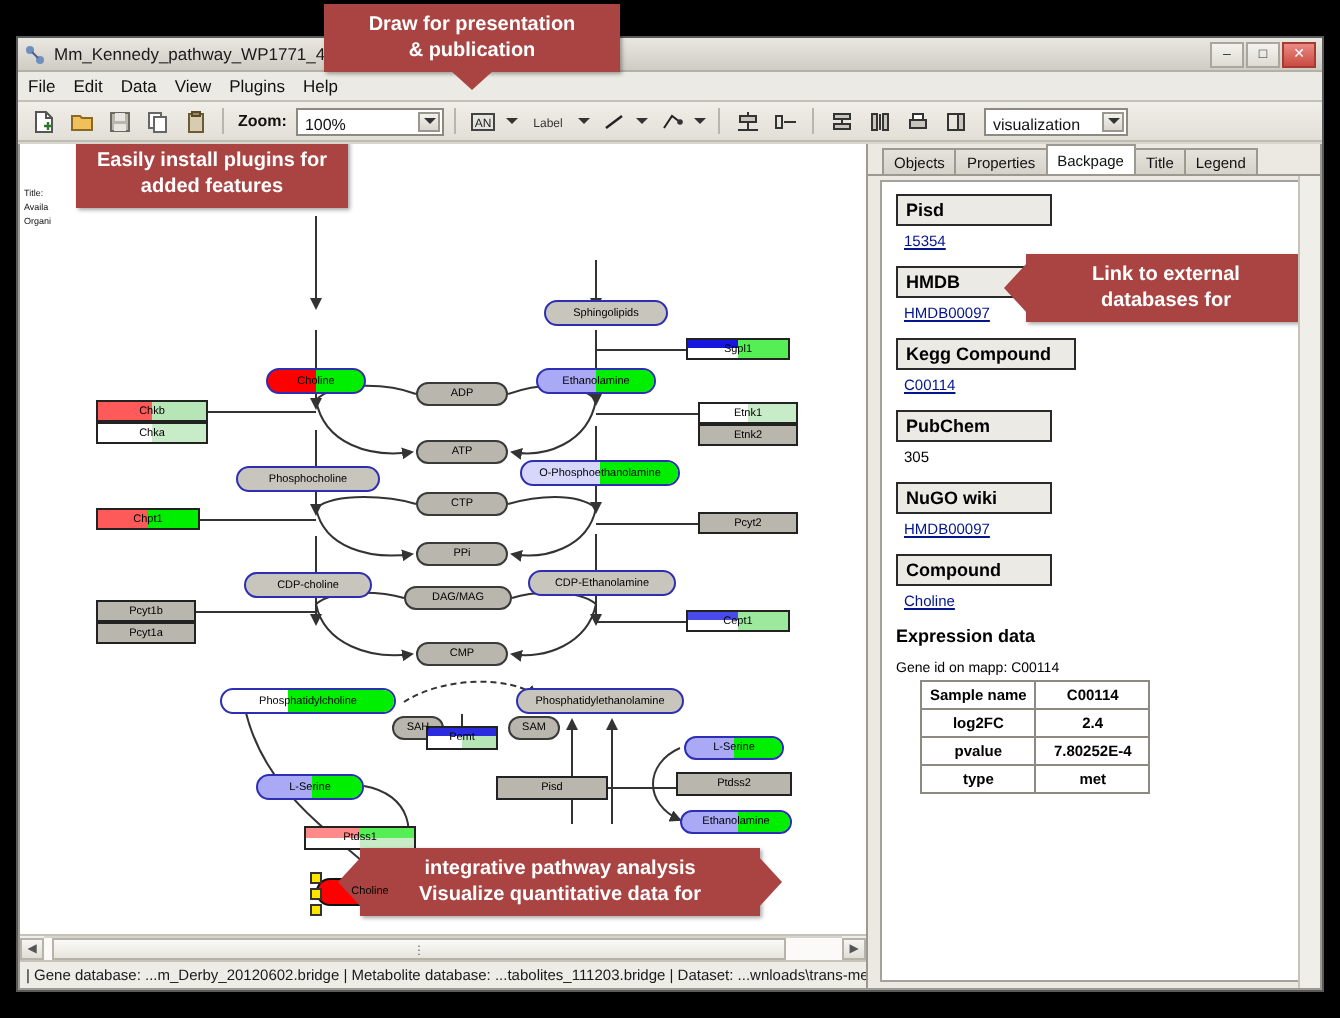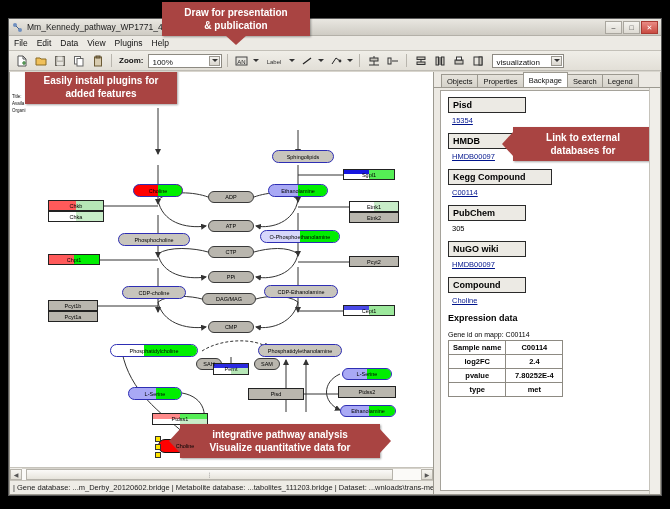--- a/index.html
+++ b/index.html
@@ -72,21 +72,21 @@
   .tab.active{background:#fff;height:15px;line-height:13px;position:relative;z-index:2;font-weight:normal;}
   .side-body{flex:1;background:#fff;margin:2px 3px 3px 6px;border:1px solid #a5a29a;overflow:hidden;
              position:relative;padding:6px 0 0 7px;box-sizing:border-box;}
 
   .db-hdr{width:78px;border:1px solid #2a2a2a;background:#eceae4;font-size:9px;font-weight:bold;
           color:#000;padding:2px 4px;box-sizing:border-box;margin-bottom:3px;}
   .db-val{font-size:7.5px;color:#00148c;text-decoration:underline;margin:0 0 8px 4px;}
   .db-val.plain{color:#000;text-decoration:none;}
   .expr-title{font-size:9px;font-weight:bold;color:#000;margin:4px 0 8px 0;}
   .gene-id{font-size:7px;color:#000;margin-bottom:2px;}
-  table.expr{border-collapse:collapse;margin-left:0;}
+  table.expr{border-collapse:collapse;margin-left:12px;}
   table.expr td{border:1px solid #8d8a82;font-size:7.5px;color:#000;font-weight:bold;
                 text-align:center;padding:2px 4px;min-width:48px;}
 
   .vscroll{position:absolute;right:0;top:16px;bottom:0;width:10px;background:#f0eee9;
            border-left:1px solid #c6c3bb;}
 
   
   .node{position:absolute;box-sizing:border-box;display:flex;align-items:center;justify-content:center;
         font-size:5.5px;color:#000;white-space:nowrap;overflow:hidden;}
   .metab{border:1px solid #2e2eb4;border-radius:9px;background:#c8c5bd;}
@@ -460,21 +460,21 @@
         <div class="node gene" style="left:328px;top:314px;width:58px;height:12px;">
             <span class="lbl">Ptdss2</span>
           </div>
         <div class="node gene" style="left:142px;top:341px;width:56px;height:12px;background:#ff8a8a;">
           <div class="half" style="left:50%;right:0;background:#55ee55;"></div>
           <div class="half" style="left:0;width:50%;top:50%;background:#fff;"></div>
           <div class="half" style="left:50%;right:0;top:50%;background:#c8ecc8;"></div>
           <span class="lbl">Ptdss1</span>
         </div>
 
-        <div class="callout" style="left:15px;top:-2px;width:152px;">
+        <div class="callout" style="left:28px;top:-2px;width:136px;">
           <div class="ctext">
             <div>Easily install plugins for</div>
             <div>added features</div>
           </div>
 
         </div>
 
         <div class="callout" style="left:170px;top:352px;width:200px;">
           <div class="ctext">
             <div>integrative pathway analysis</div>
@@ -497,32 +497,32 @@
       <div class="statusbar">
         <span>| Gene database: ...m_Derby_20120602.bridge | Metabolite database: ...tabolites_111203.bridge | Dataset: ...wnloads\trans-meta.pgex</span>
       </div>
     </div>
 
     <div class="side-pane">
       <div class="tabstrip">
         <div class="tab">Objects</div>
         <div class="tab">Properties</div>
         <div class="tab active">Backpage</div>
-        <div class="tab">Search</div>
+        <div class="tab">Title</div>
         <div class="tab">Legend</div>
       </div>
 
       <div class="side-body">
         <div class="db-hdr">Pisd</div>
         <div class="db-val">15354</div>
 
         <div class="db-hdr">HMDB</div>
         <div class="db-val">HMDB00097</div>
 
-        <div class="db-hdr" style="width:104px">Kegg Compound</div>
+        <div class="db-hdr" style="width:90px">Kegg Compound</div>
         <div class="db-val">C00114</div>
 
         <div class="db-hdr">PubChem</div>
         <div class="db-val plain">305</div>
 
         <div class="db-hdr">NuGO wiki</div>
         <div class="db-val">HMDB00097</div>
 
         <div class="db-hdr">Compound</div>
         <div class="db-val">Choline</div>

